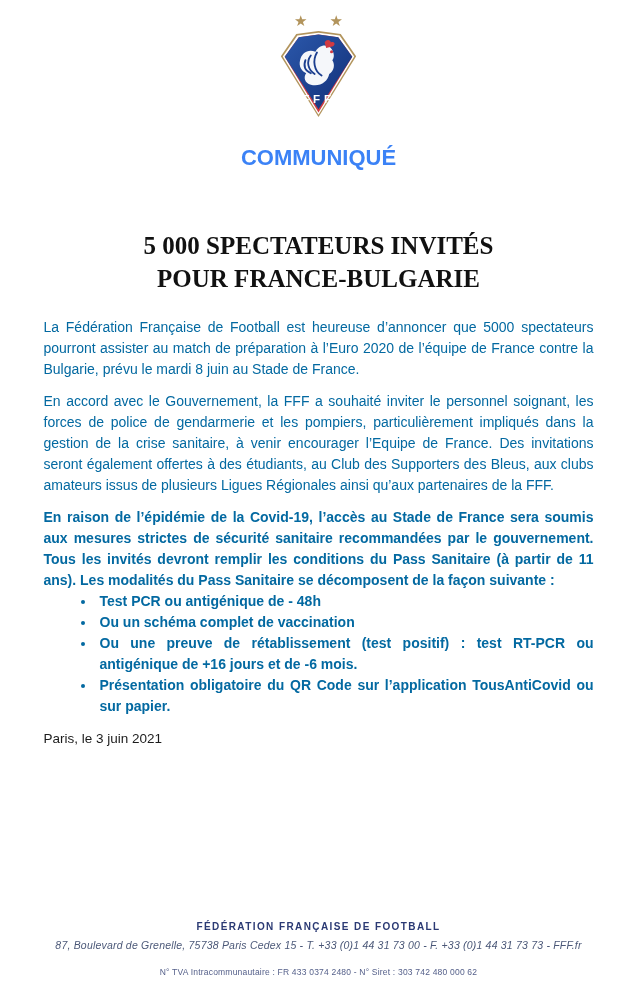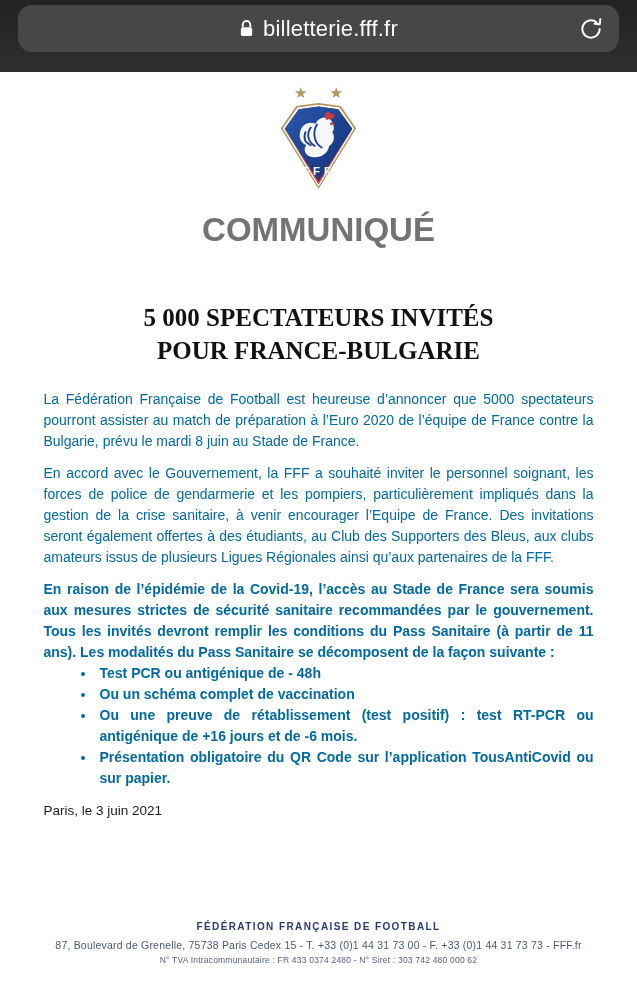--- a/index.html
+++ b/index.html
@@ -50,22 +50,22 @@
     font-size: 15px;
     letter-spacing: 9px;
     text-indent: 9px;
     line-height: 16px;
   }
   .crest { margin-top: 2px; }
 
   
   .masthead { margin-top: 21px; text-align: center; }
   .masthead-line1 {
-    font-size: 33px; font-weight: 700; line-height: 32px;
-    color: #737373; letter-spacing: 0;
+    font-size: 22px; font-weight: 700; line-height: 32px;
+    color: #3b82f6; letter-spacing: 0;
   }
   .masthead-line2 {
     font-size: 17.5px; font-weight: 700; line-height: 20px;
     color: #2e6fc0; letter-spacing: 0.6px;
   }
 
   
   .title { margin-top: 55px; text-align: center; color: #111; font-family: Liberation Serif, serif; }
   .title div { font-size: 25px; font-weight: 700; line-height: 33px; }
 
@@ -95,45 +95,28 @@
     position: absolute;
     left: 0; right: 0; top: 921px;
     text-align: center;
   }
   .footer-org {
     color: #2b3a74;
     font-weight: 700;
     font-size: 10px;
     letter-spacing: 1.4px;
   }
-  .footer-address { margin-top: 7px; color: #4b5878; font-size: 10.5px; letter-spacing: 0.2px; }
-  .footer-legal { margin-top: 4px; color: #55608a; font-size: 8.5px; letter-spacing: 0.2px; }
+  .footer-address { margin-top: 7px; color: #4b5878; font-size: 10.5px; letter-spacing: 0.2px; font-style: italic; }
+  .footer-legal { margin-top: 16px; color: #55608a; font-size: 8.5px; letter-spacing: 0.2px; }
 </style>
 </head>
 <body>
 
 <div class="page">
 
-  <header class="chrome">
-    <div class="url-pill">
-      <span class="lock">
-        <svg width="15" height="19" viewBox="0 0 24 30">
-          <path d="M6 13V9a6 6 0 0 1 12 0v4" fill="none" stroke="#fbfbfb" stroke-width="3"></path>
-          <rect x="3" y="13" width="18" height="14" rx="3" fill="#fbfbfb"></rect>
-        </svg>
-      </span>
-      <span class="url-text">billetterie.fff.fr</span>
-      <button class="reload" aria-label="reload">
-        <svg width="26" height="26" viewBox="0 0 24 24" fill="none" stroke="#fbfbfb" stroke-width="1.8" stroke-linecap="round" stroke-linejoin="round">
-          <path d="M20 12a8 8 0 1 1-2.8-6.1"></path>
-          <polyline points="20.6,2.8 20.1,7.6 15.3,7.1"></polyline>
-        </svg>
-      </button>
-    </div>
-  </header>
 
   <div class="logo-block">
     <div class="stars">★ ★</div>
     <svg class="crest" width="77" height="86" viewBox="0 0 100 112">
       <defs>
         <linearGradient id="crestBlue" x1="0" y1="0" x2="1" y2="1">
           <stop offset="0" stop-color="#2b58ab"></stop>
           <stop offset="1" stop-color="#122f77"></stop>
         </linearGradient>
       </defs>

